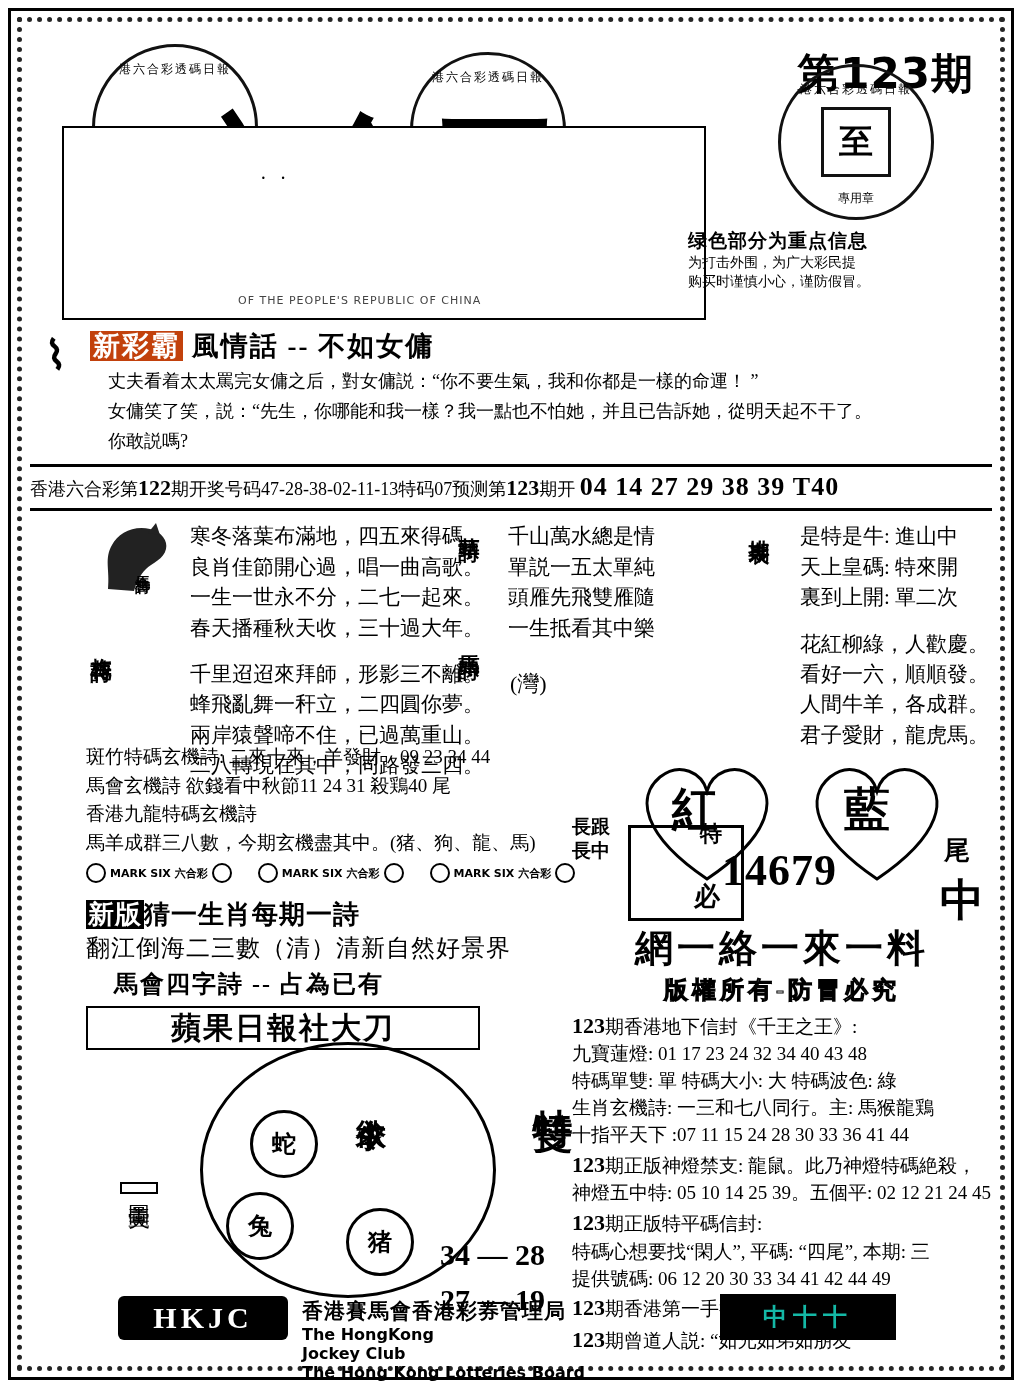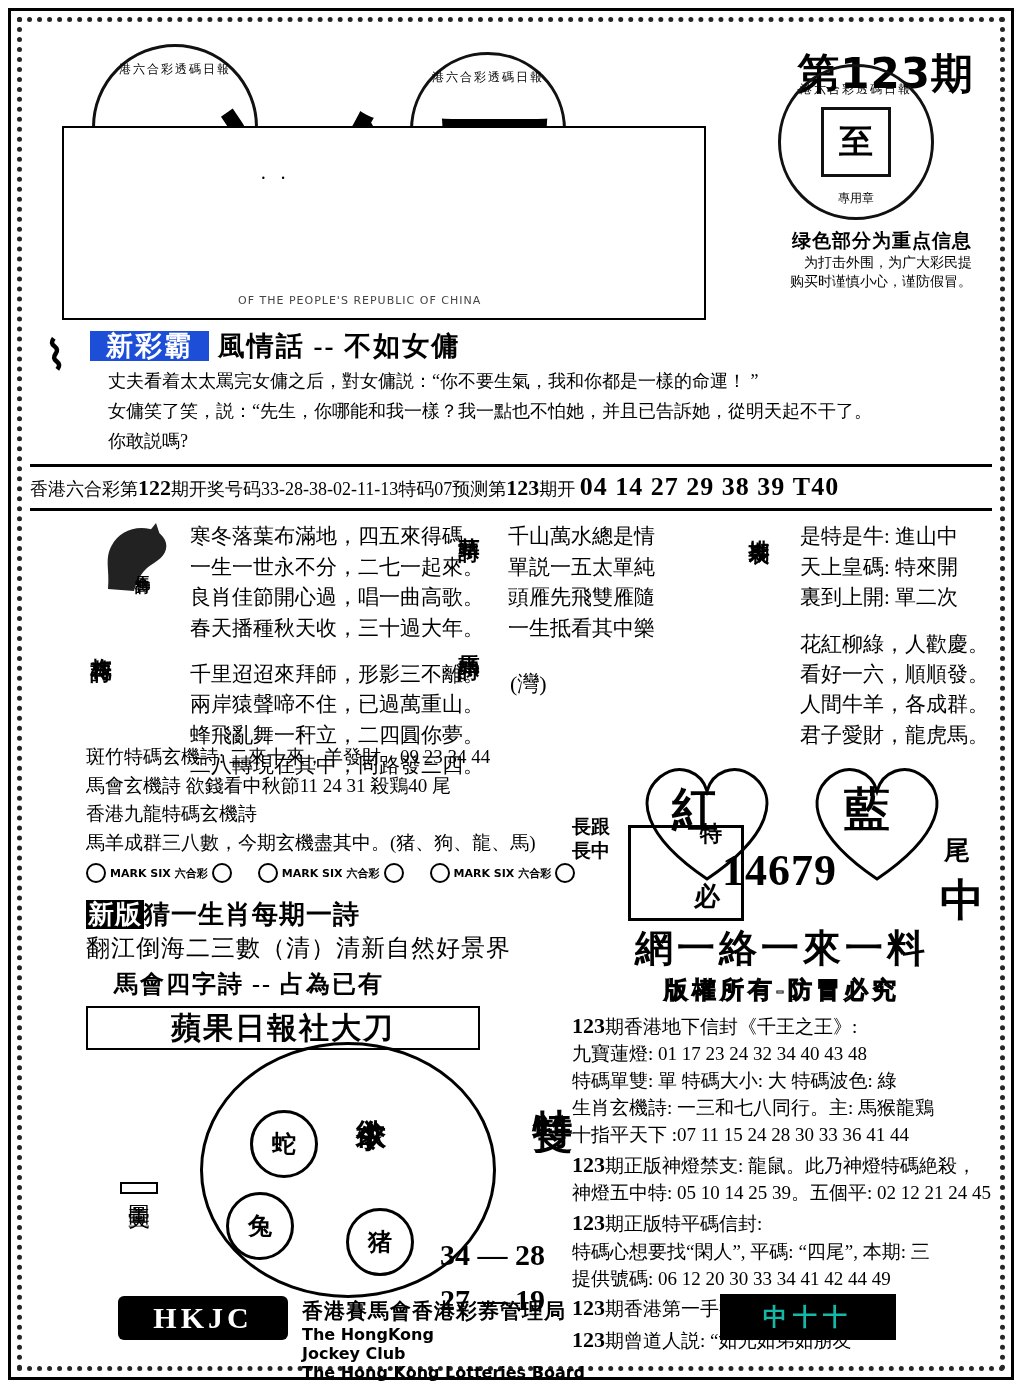--- a/index.html
+++ b/index.html
@@ -56,30 +56,30 @@
   .white-box{
     position:absolute;left:32px;top:104px;width:640px;height:190px;background:#fff;
     border:2px solid #000;
   }
   .dots{position:absolute;left:230px;top:145px;font-size:20px;letter-spacing:4px;}
   .eng-line{
     position:absolute;left:208px;top:272px;font-size:11px;letter-spacing:1px;
     font-family:"DejaVu Sans", sans-serif;color:#444;
   }
   .note-green{
-    position:absolute;right:20px;top:206px;width:270px;text-align:right;
+    position:absolute;right:34px;top:206px;width:270px;text-align:left;
   }
   .note-green .l1{font-size:19px;font-weight:bold;letter-spacing:1px;}
   .note-green .l2{font-size:14px;line-height:1.35;}
   
   .joke{position:relative;margin-top:6px;padding-left:60px;}
   .joke-title{
     font-size:27px;font-weight:bold;letter-spacing:2px;
   }
-  .joke-title .hl{background:#1d4ed8;color:#fff;padding:0 16px;}
+  .joke-title .hl{background:#c2410c;color:#fff;padding:0 3px;}
   .joke p{margin:4px 0 0 18px;font-size:18px;line-height:1.45;}
   .brush{
     position:absolute;left:16px;top:4px;font-size:40px;font-weight:bold;transform:rotate(-8deg);
   }
   
   .result-line{
     margin-top:10px;border-top:3px solid #000;border-bottom:3px solid #000;
     padding:5px 0 6px 0;font-size:18px;white-space:nowrap;
   }
   .result-line b{font-size:22px;}
@@ -210,45 +210,45 @@
       <div class="joke-title">
         <span class="hl">新彩霸</span>
         <span>風情話 -- 不如女傭</span>
       </div>
       <p>丈夫看着太太罵完女傭之后，對女傭説：“你不要生氣，我和你都是一樣的命運！ ”</p>
       <p>女傭笑了笑，説：“先生，你哪能和我一樣？我一點也不怕她，并且已告訴她，從明天起不干了。</p>
       <p>你敢説嗎?</p>
     </div>
 
     <div class="result-line">
-      <span>香港六合彩第</span><b>122</b><span>期开奖号码</span><span>33-28-38-02-11-13</span><span>特码</span><span>07</span><span>预测第</span><b>123</b><span>期开</span>
+      <span>香港六合彩第</span><b>122</b><span>期开奖号码</span><span>47-28-38-02-11-13</span><span>特码</span><span>07</span><span>预测第</span><b>123</b><span>期开</span>
       <span class="nums">04 14 27 29 38 39 T40</span>
     </div>
 
     <div class="poems">
       <svg class="horse" viewBox="0 0 90 76">
         <path d="M18 70 C20 50 14 40 22 26 C28 14 44 6 60 10 C72 13 78 22 76 30 C74 40 62 44 56 50 C50 56 46 64 44 72 Z" fill="#222"></path>
         <path d="M58 14 L66 4 L70 16 Z" fill="#222"></path>
       </svg>
       <div class="vlabel lbl-mahui">馬會詩</div>
       <div class="vlabel lbl-meihua">梅花詩</div>
       <div class="vlabel lbl-caotou">草頭詩</div>
       <div class="vlabel lbl-matou">馬頭詩</div>
       <div class="vlabel lbl-paiqi">排期表</div>
       <div class="wan">(灣)</div>
 
       <div class="poem-col c1">
         <div>寒冬落葉布滿地，四五來得碼。</div>
+        <div>良肖佳節開心過，唱一曲高歌。</div>
         <div>一生一世永不分，二七一起來。</div>
-        <div>良肖佳節開心過，唱一曲高歌。</div>
         <div>春天播種秋天收，三十過大年。</div>
         <div style="height:16px"></div>
         <div>千里迢迢來拜師，形影三不離。</div>
+        <div>蜂飛亂舞一秆立，二四圓你夢。</div>
         <div>兩岸猿聲啼不住，已過萬重山。</div>
-        <div>蜂飛亂舞一秆立，二四圓你夢。</div>
         <div>二八轉現在其中，同路發三四。</div>
       </div>
 
       <div class="poem-col c2">
         <div>千山萬水總是情</div>
         <div>單説一五太單純</div>
         <div>頭雁先飛雙雁隨</div>
         <div>一生抵看其中樂</div>
       </div>
 

